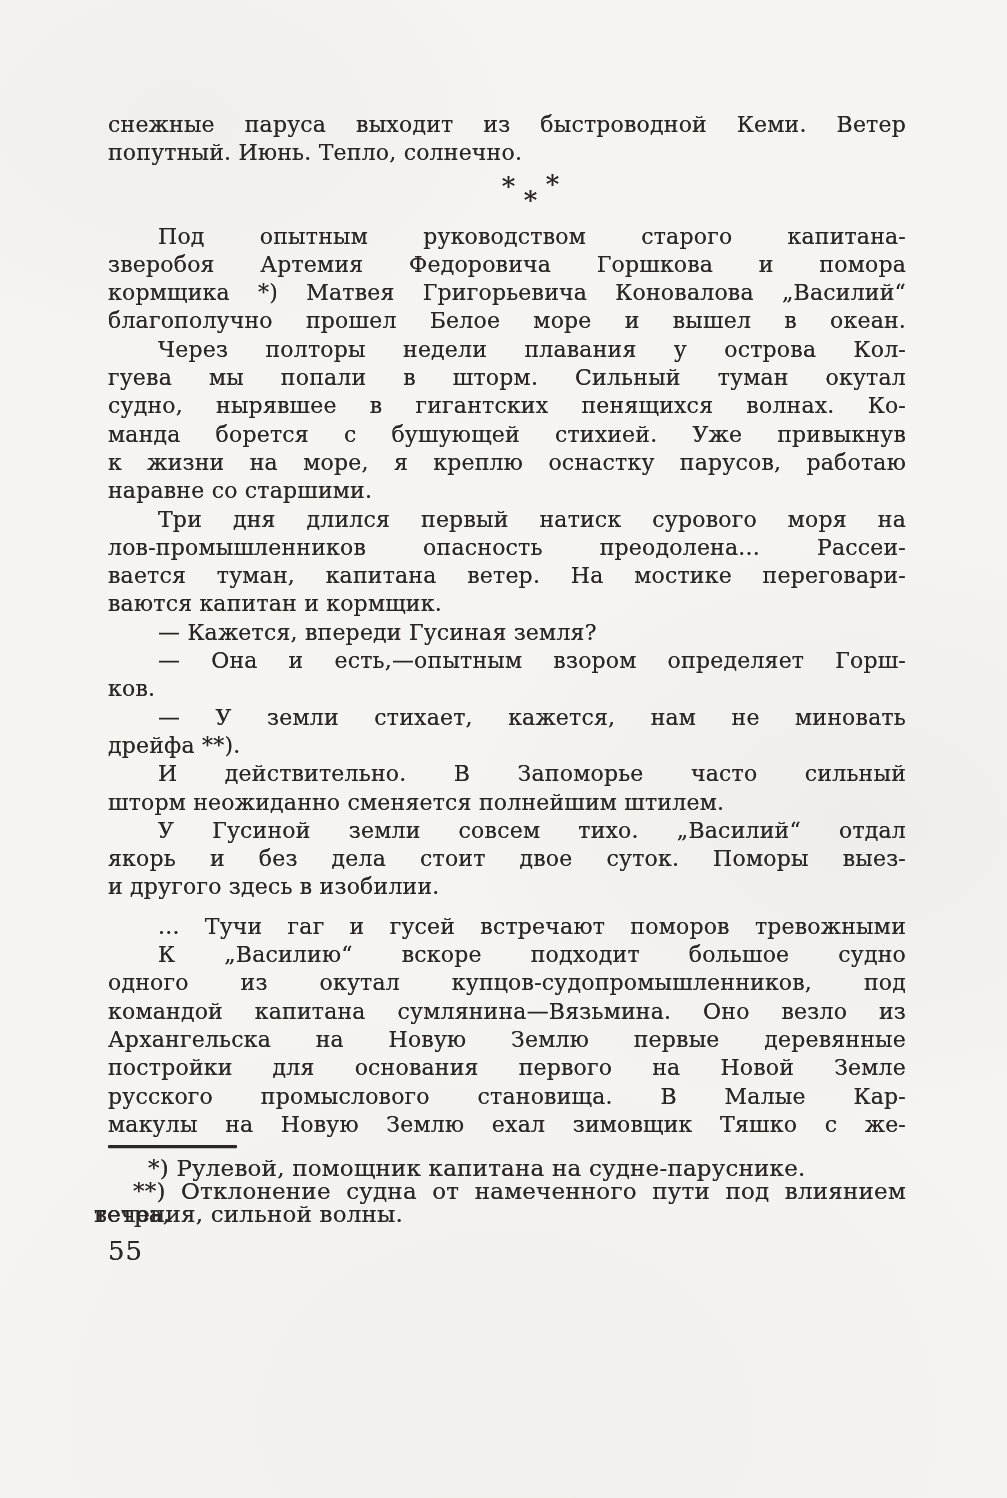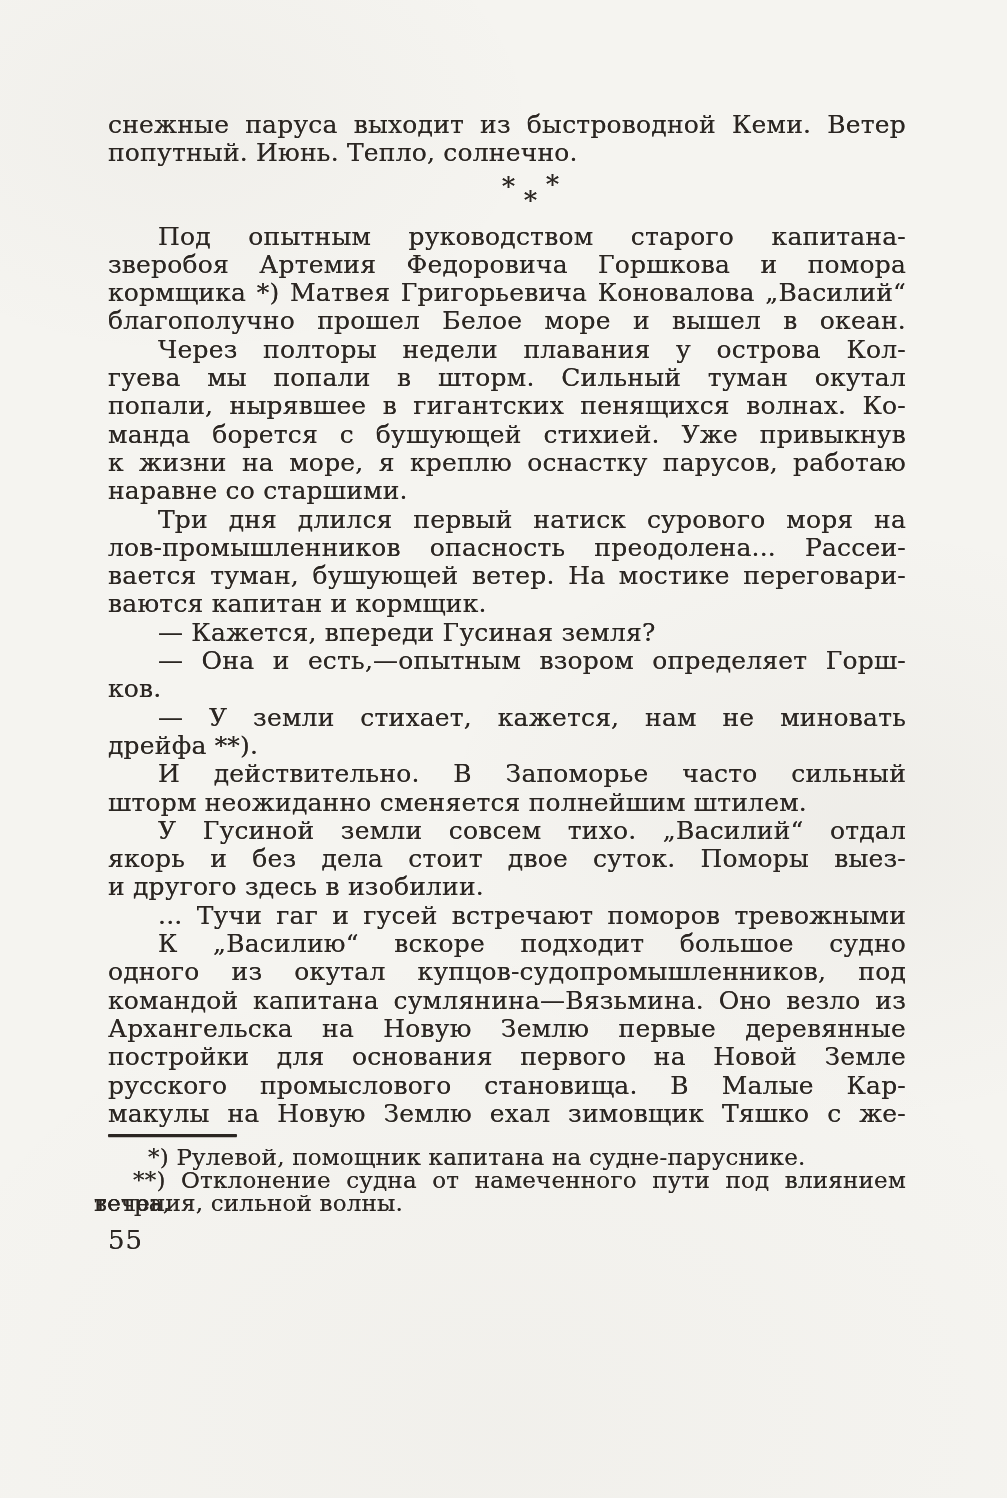--- a/index.html
+++ b/index.html
@@ -23,36 +23,36 @@
   }
   .column {
     position: absolute;
     left: 108px;
     top: 111px;
     width: 798px;
   }
   .block { display: block; }
   .line {
     display: block;
-    font-size: 25px;
+    font-size: 22px;
     line-height: 28.3px;
     height: 28.3px;
     letter-spacing: 0.2px;
     white-space: nowrap;
     overflow: visible;
     text-shadow: 0 0 0.6px rgba(43,38,34,0.75);
   }
   .line.justify {
     white-space: normal;
     text-align: justify;
     text-align-last: justify;
     text-justify: inter-word;
   }
   .line.indent { text-indent: 50px; }
-  .line.gap { }
+  .line.gap { margin-top: 11px; }
 
   
   .separator {
     position: relative;
     height: 40px;
     margin: 7px 0 8px 0;
   }
   .ast {
     position: absolute;
     font-size: 26px;
@@ -107,27 +107,27 @@
       <span class="ast ast-mid">*</span>
     </div>
 
     <div id="body-text" class="block">
         <div class="line justify indent">Под опытным руководством старого капитана-</div>
         <div class="line justify">зверобоя Артемия Федоровича Горшкова и помора</div>
         <div class="line justify">кормщика *) Матвея Григорьевича Коновалова „Василий“</div>
         <div class="line justify">благополучно прошел Белое море и вышел в океан.</div>
         <div class="line justify indent">Через полторы недели плавания у острова Кол-</div>
         <div class="line justify">гуева мы попали в шторм. Сильный туман окутал</div>
-        <div class="line justify">попали, нырявшее в гигантских пенящихся волнах. Ко-</div>
+        <div class="line justify">судно, нырявшее в гигантских пенящихся волнах. Ко-</div>
         <div class="line justify">манда борется с бушующей стихией. Уже привыкнув</div>
         <div class="line justify">к жизни на море, я креплю оснастку парусов, работаю</div>
         <div class="line">наравне со старшими.</div>
         <div class="line justify indent">Три дня длился первый натиск сурового моря на</div>
         <div class="line justify">лов-промышленников опасность преодолена... Рассеи-</div>
-        <div class="line justify">вается туман, бушующей ветер. На мостике переговари-</div>
+        <div class="line justify">вается туман, капитана ветер. На мостике переговари-</div>
         <div class="line">ваются капитан и кормщик.</div>
         <div class="line indent">— Кажется, впереди Гусиная земля?</div>
         <div class="line justify indent">— Она и есть,—опытным взором определяет Горш-</div>
         <div class="line">ков.</div>
         <div class="line justify indent">— У земли стихает, кажется, нам не миновать</div>
         <div class="line">дрейфа **).</div>
         <div class="line justify indent">И действительно. В Запоморье часто сильный</div>
         <div class="line">шторм неожиданно сменяется полнейшим штилем.</div>
         <div class="line justify indent">У Гусиной земли совсем тихо. „Василий“ отдал</div>
         <div class="line justify">якорь и без дела стоит двое суток. Поморы выез-</div>

